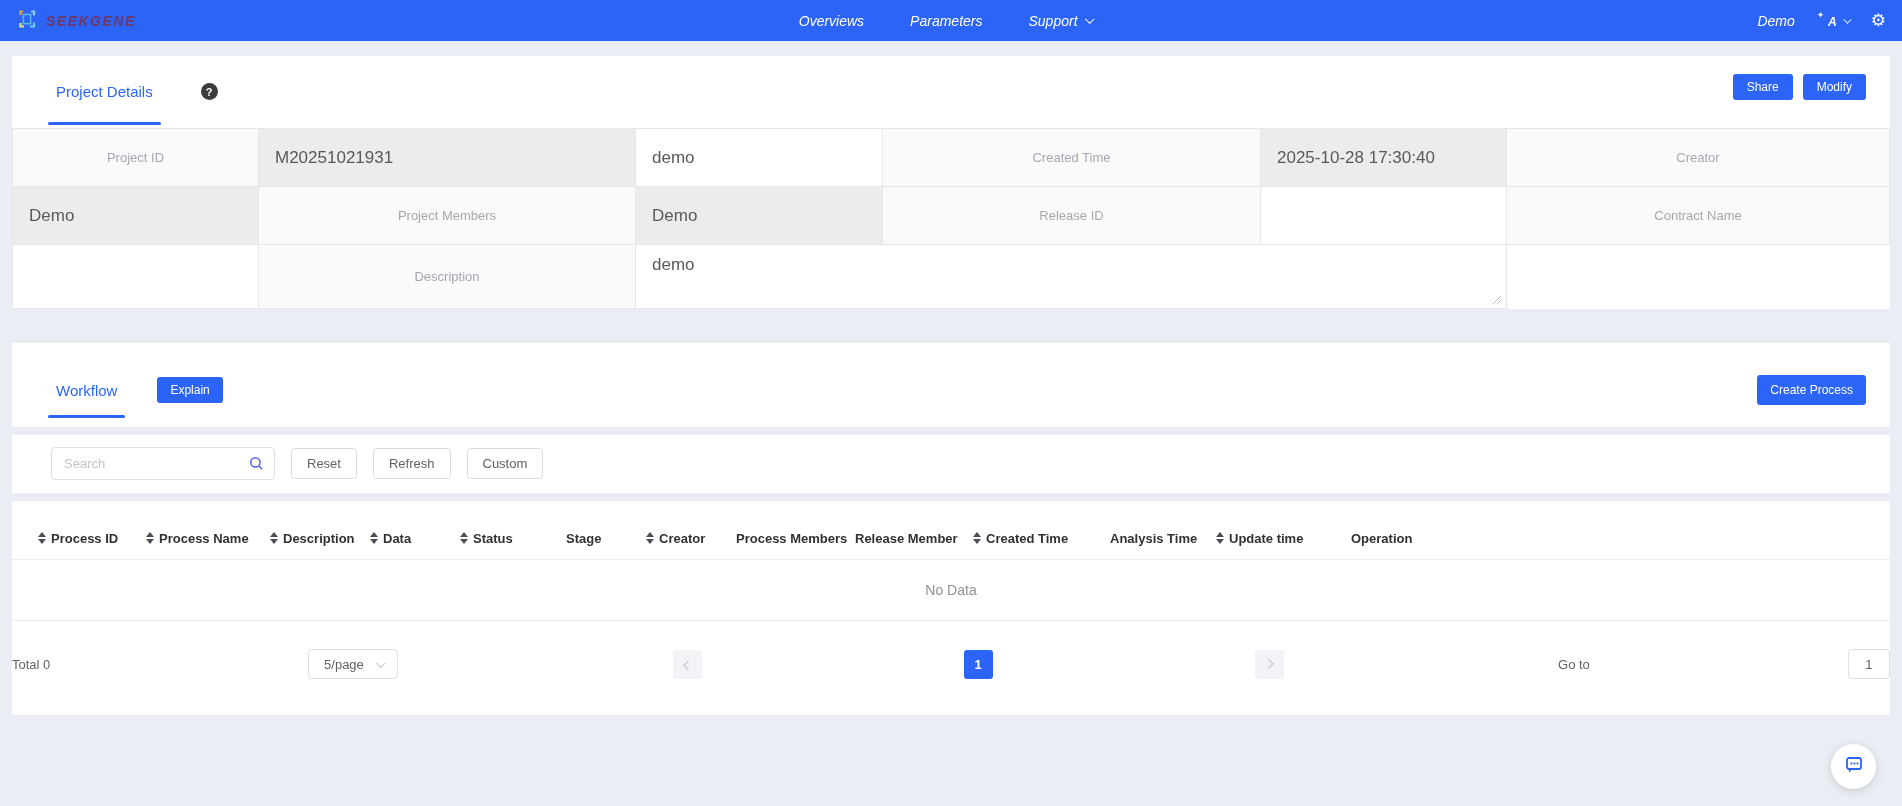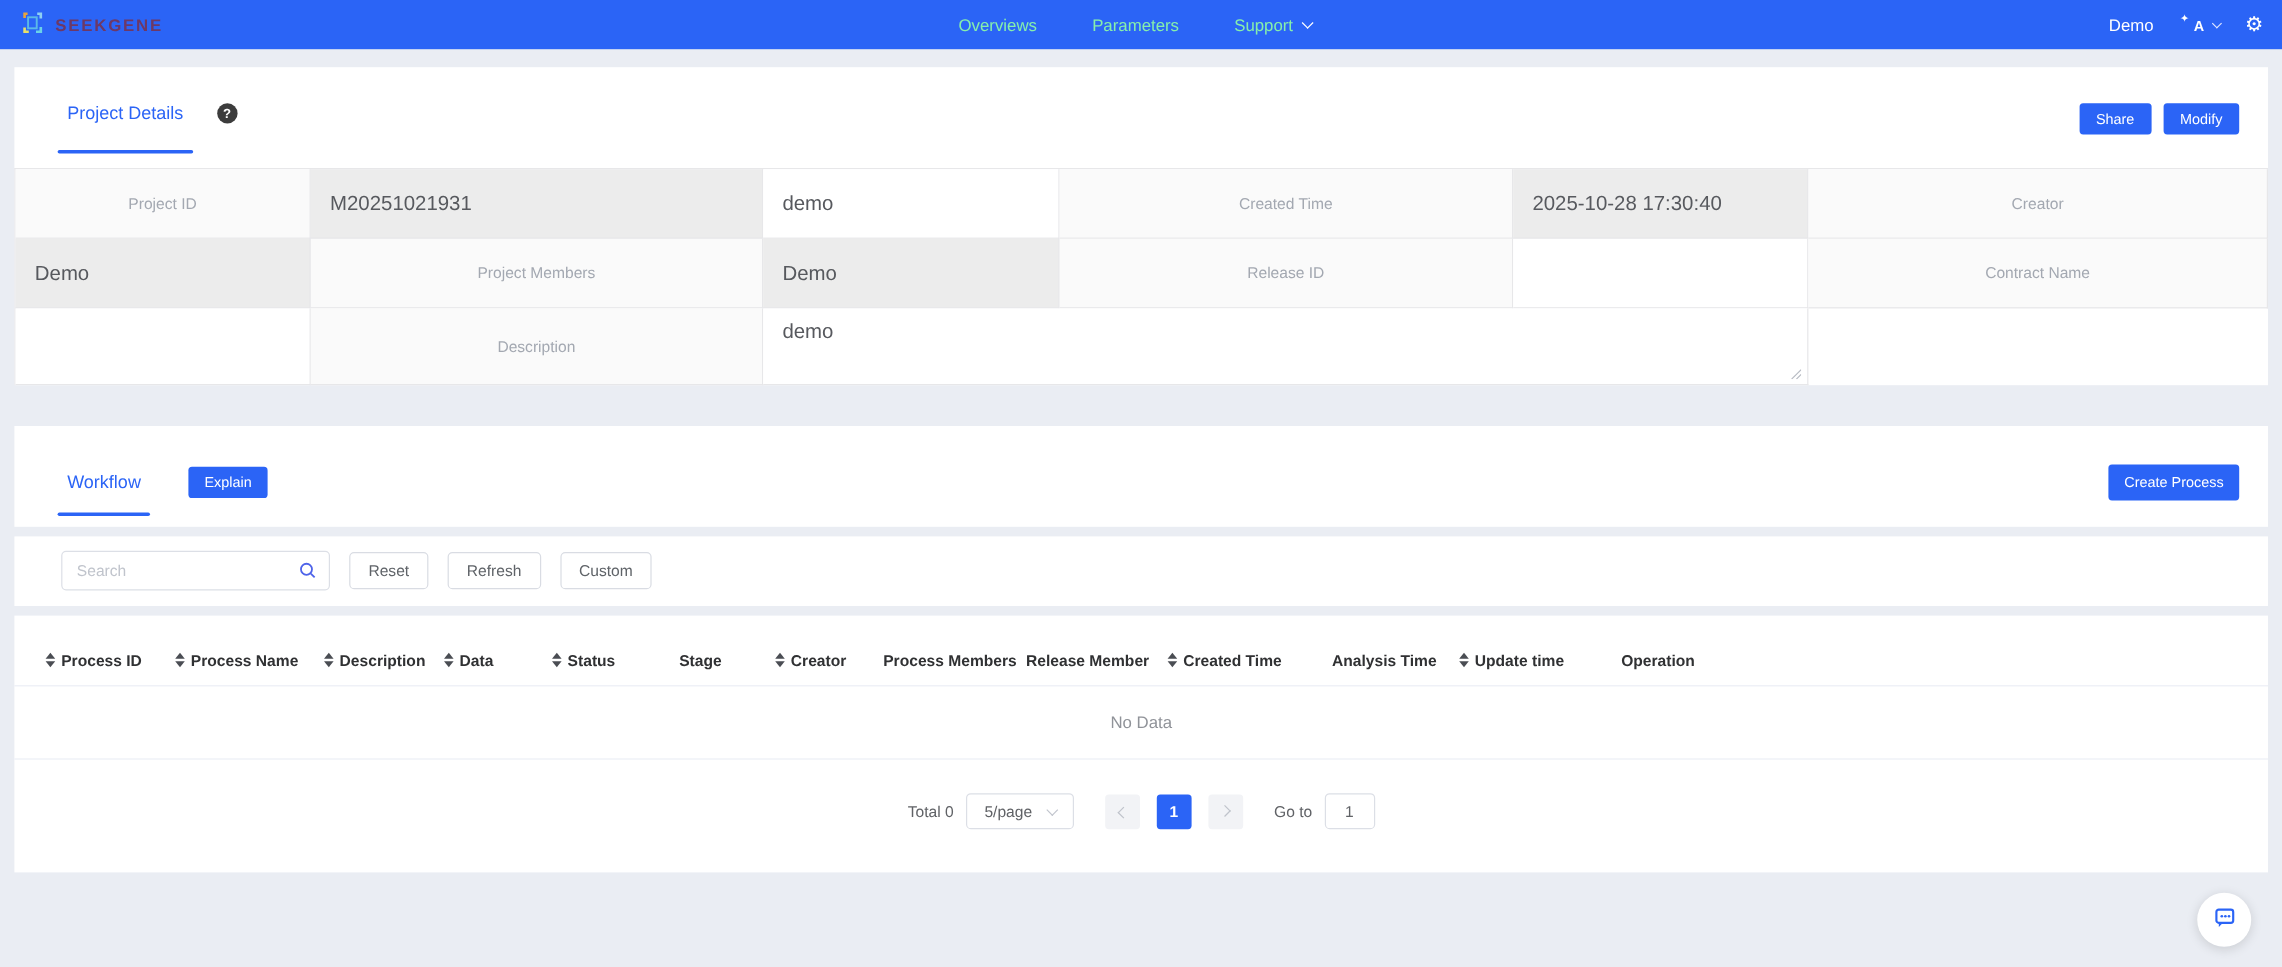--- a/index.html
+++ b/index.html
@@ -4,45 +4,45 @@
 <style>
   * { margin:0; padding:0; box-sizing:border-box; }
   html,body { width:1902px; height:806px; }
   body {
     font-family:"Liberation Sans","DejaVu Sans",sans-serif;
     background:#eaedf3; color:#303133; font-size:13px; overflow:hidden; position:relative;
   }
   
   .topbar {
     height:41px; background:#2b64f6; display:flex; align-items:center;
-    padding:0 16px; position:relative; color:#fff;
+    padding:0 16px; position:relative; color:#fff;font-style:italic;
   }
   .brand { display:flex; align-items:center; gap:8px; }
   .brand-name { font-size:14px; font-weight:bold; letter-spacing:1.5px; color:#6d3866; }
   .topnav {
     position:absolute; left:50%; transform:translateX(-52%);
     display:flex; align-items:center; gap:46px; font-size:14px;
   }
-  .topnav .nav-item { color:#86efac; cursor:pointer; display:flex; align-items:center; gap:7px; }
+  .topnav .nav-item { color:#ffffff; cursor:pointer; display:flex; align-items:center; gap:7px; }
   .chev { width:7px; height:7px; border-right:1.6px solid #fff; border-bottom:1.6px solid #fff;
           transform:rotate(45deg) translateY(-2px); display:inline-block; }
   .top-right { margin-left:auto; display:flex; align-items:center; gap:22px; }
   .username { font-size:14px; }
   .lang-wrap { display:flex; align-items:center; gap:6px; }
   .lang-icon { position:relative; width:20px; height:16px; font-size:12px; font-weight:bold; }
   .lang-icon .a { position:absolute; right:0; bottom:0; font-size:12px; }
   .lang-icon .star { position:absolute; left:0; top:-3px; font-size:9px; }
   .chev-sm { width:6px; height:6px; border-right:1.4px solid #dfe6ff; border-bottom:1.4px solid #dfe6ff;
              transform:rotate(45deg) translateY(-2px); display:inline-block; }
   .gear { font-size:17px; line-height:1; cursor:pointer; }
 
   
   .card { background:#fff; margin:0 12px; }
   .project-card { margin-top:15px; }
-  .card-head { display:flex; align-items:flex-start; padding:30px 24px 28px; position:relative; }
+  .card-head { display:flex; align-items:flex-end; padding:18px 24px 28px; position:relative;gap:20px; }
   .tab { color:#2b64f6; font-size:15px; position:relative; cursor:pointer; margin-left:20px; }
   .tab::after { content:""; position:absolute; left:-8px; right:-8px; bottom:-25px;
                 height:3px; background:#2b64f6; border-radius:2px; }
   .help-circle {
     margin-left:28px; width:17px; height:17px; border-radius:50%; background:#3c3c3c;
     color:#fff; font-size:11px; font-weight:bold; display:flex; align-items:center;
     justify-content:center; cursor:pointer;
   }
   .head-actions { margin-left:auto; display:flex; gap:10px; }
   .btn-primary {
@@ -97,21 +97,21 @@
   .sort { display:inline-flex; flex-direction:column; gap:2px; cursor:pointer; }
   .sort i { width:0; height:0; border-left:4px solid transparent; border-right:4px solid transparent; }
   .sort .up { border-bottom:5px solid #4a4d53; }
   .sort .down { border-top:5px solid #4a4d53; }
   .empty-row {
     border-top:1px solid #ebeef5; border-bottom:1px solid #ebeef5;
     height:62px; display:flex; align-items:center; justify-content:center;
     color:#909399; font-size:14px;
   }
   .pagination {
-    margin-top:28px; display:flex; align-items:center; justify-content:center; gap:10px;
+    margin-top:28px; display:flex; align-items:center; justify-content:space-between; gap:10px;
     color:#606266; font-size:13px;
   }
   .page-size {
     width:90px; height:30px; border:1px solid #dcdfe6; border-radius:4px; background:#fff;
     display:flex; align-items:center; justify-content:center; gap:12px; cursor:pointer; color:#606266;
   }
   .chev-gray { width:7px; height:7px; border-right:1.5px solid #c0c4cc; border-bottom:1.5px solid #c0c4cc;
                transform:rotate(45deg) translateY(-2px); display:inline-block; }
   .pg-btn {
     width:29px; height:29px; border-radius:3px; background:#f2f3f6; border:none;

